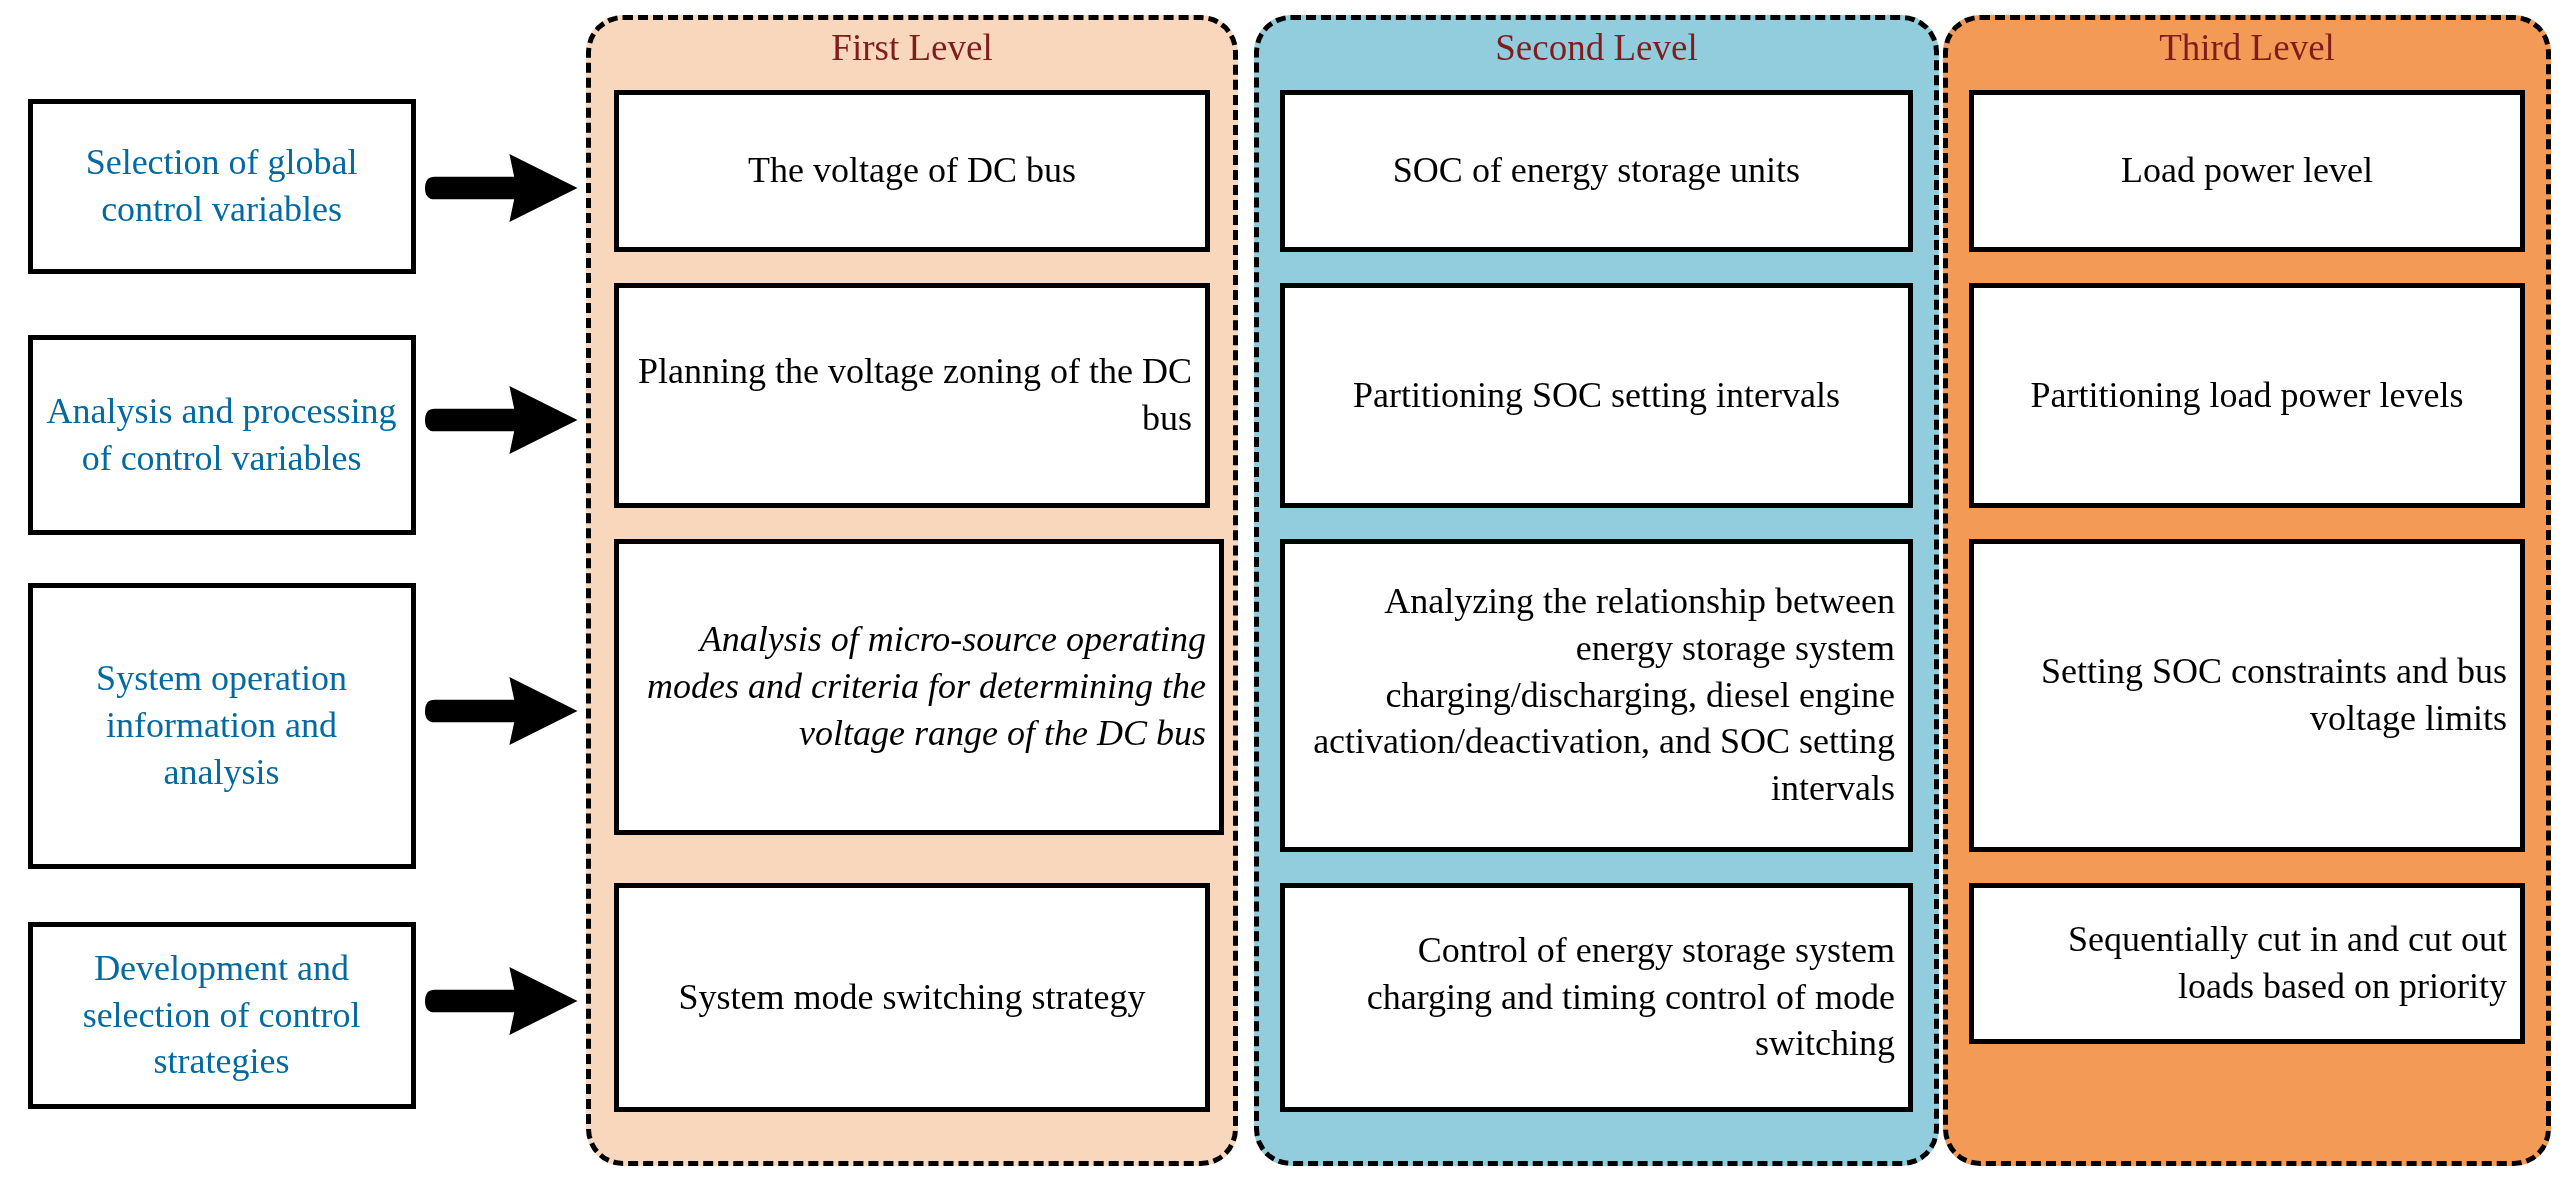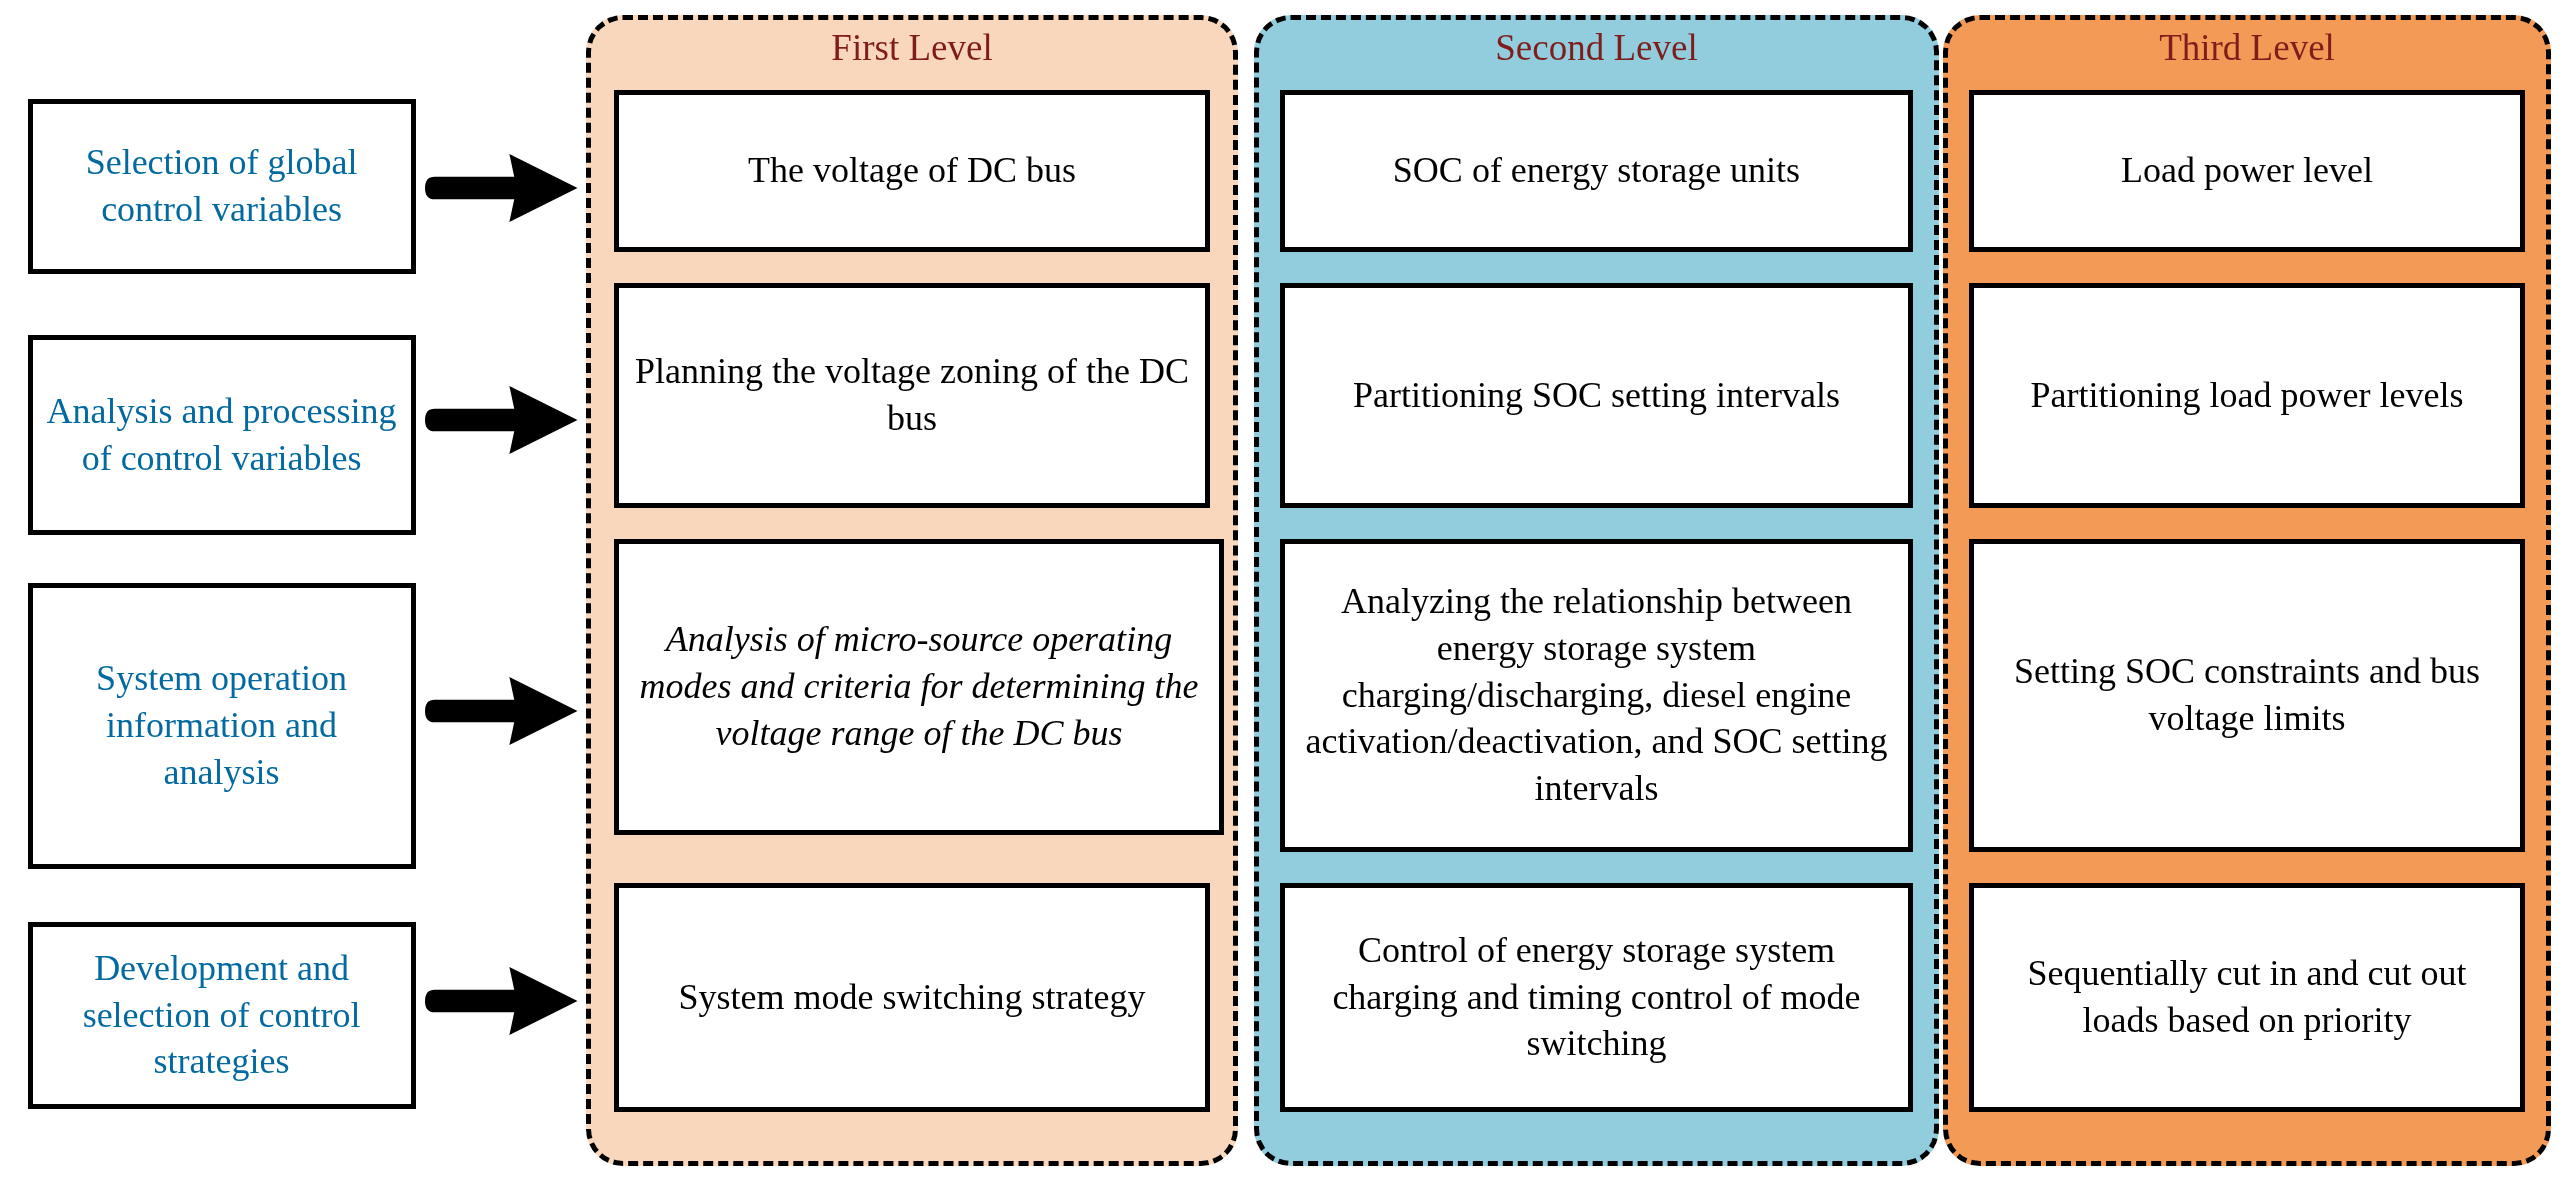--- a/index.html
+++ b/index.html
@@ -56,21 +56,21 @@
     font-size:37px;
     line-height:1.0;
     color:#7f1d1d;
   }
   .panel-box{
     position:absolute;
     box-sizing:border-box;
     border:5.7px solid #000000;
     background:#ffffff;
     display:flex;align-items:center;justify-content:center;
-    text-align:center;
+    text-align:right;
     font-size:36px;
     line-height:1.30;
     color:#000000;
     padding:3.2px 13px;
   }
 
   .p1{background:#F9D7BC;}
   .p2{background:#92CDDD;padding-left:17px;}
   .p3{background:#F39B56;}
 </style>
@@ -121,17 +121,17 @@
     <div class="panel-box" style="left:21px;right:21px;top:263px;height:225px;">Partitioning SOC setting intervals</div>
     <div class="panel-box" style="left:21px;right:21px;top:863px;height:229px;">Control of energy storage system charging and timing control of mode switching</div>
     <div class="panel-box" style="left:21px;right:21px;top:519px;height:313px;">Analyzing the relationship between energy storage system charging/discharging, diesel engine activation/deactivation, and SOC setting intervals</div>
   </div>
 
   <div class="panel p3" style="left:1943px;width:608px;padding-left:40px;">
     <div class="panel-title">Third Level</div>
     <div class="panel-box" style="left:21px;right:21px;top:70px;height:162px;">Load power level</div>
     <div class="panel-box" style="left:21px;right:21px;top:263px;height:225px;">Partitioning load power levels</div>
     <div class="panel-box" style="left:21px;right:21px;top:519px;height:313px;">Setting SOC constraints and bus voltage limits</div>
-    <div class="panel-box" style="left:21px;right:21px;top:863px;height:229px;">Sequentially cut in and cut out loads based on priority</div>
+    <div class="panel-box" style="left:21px;right:21px;top:863px;height:161px;">Sequentially cut in and cut out loads based on priority</div>
   </div>
 
 </div>
 
 
 </body></html>

